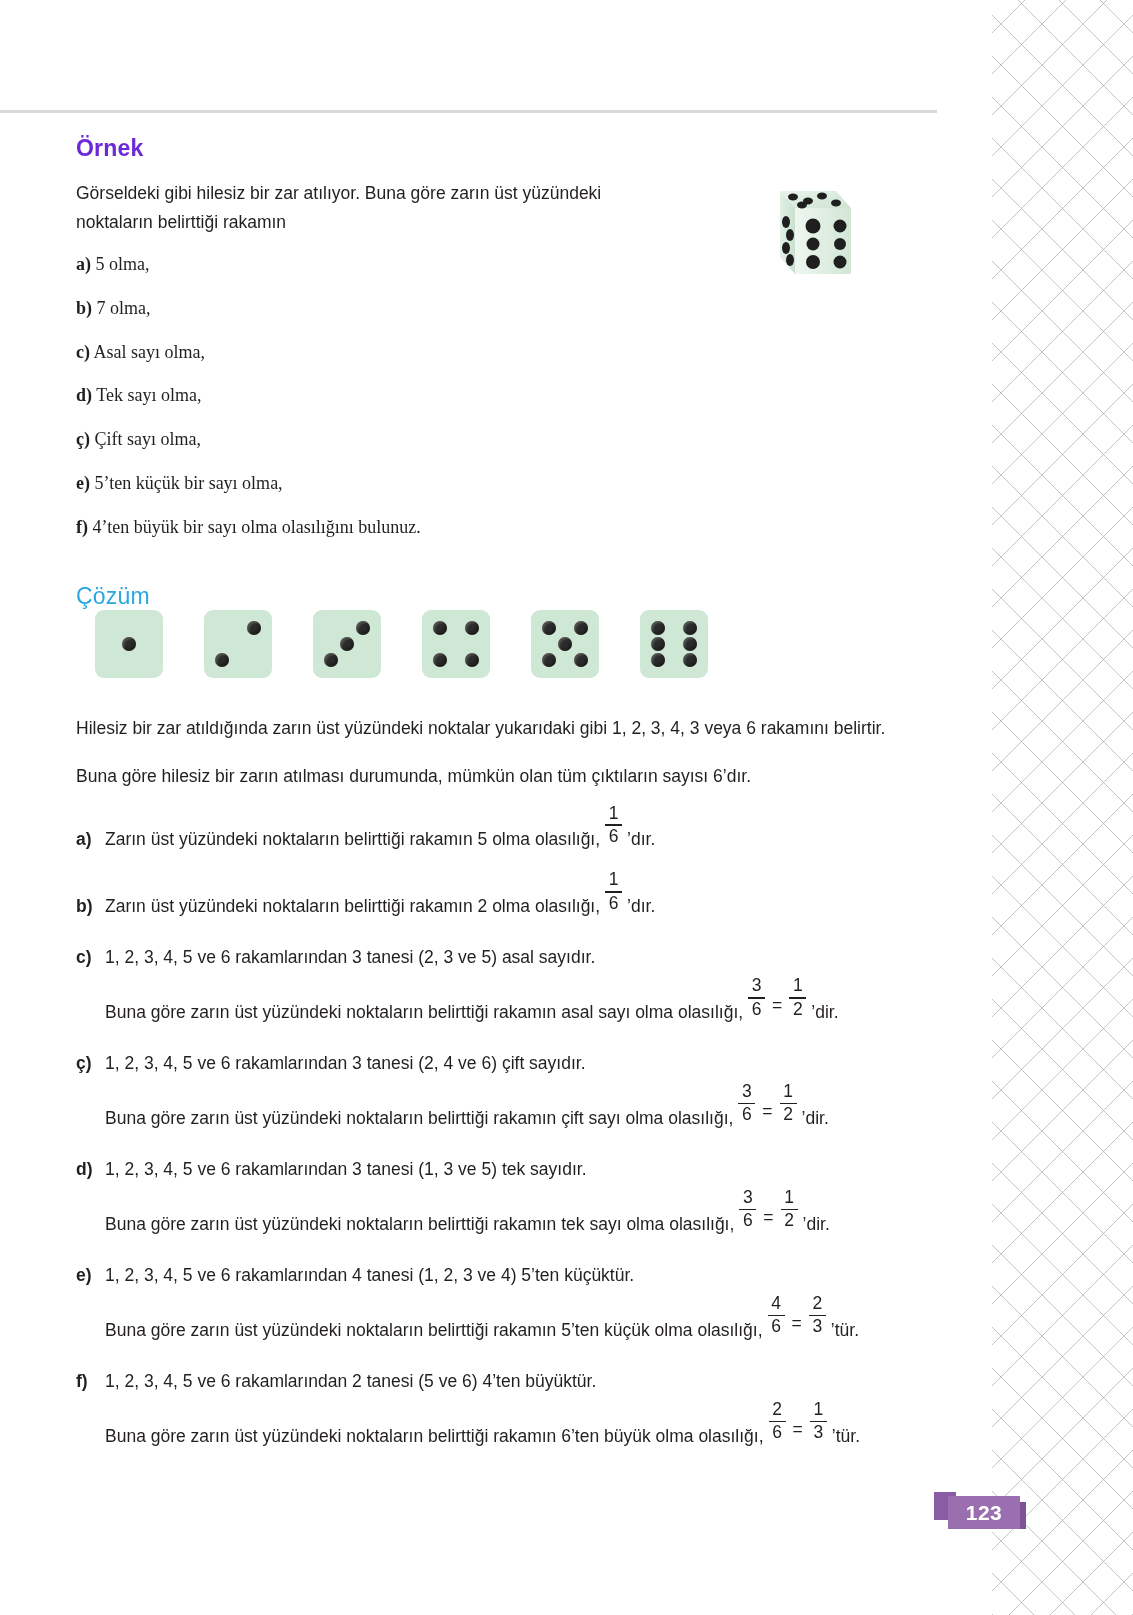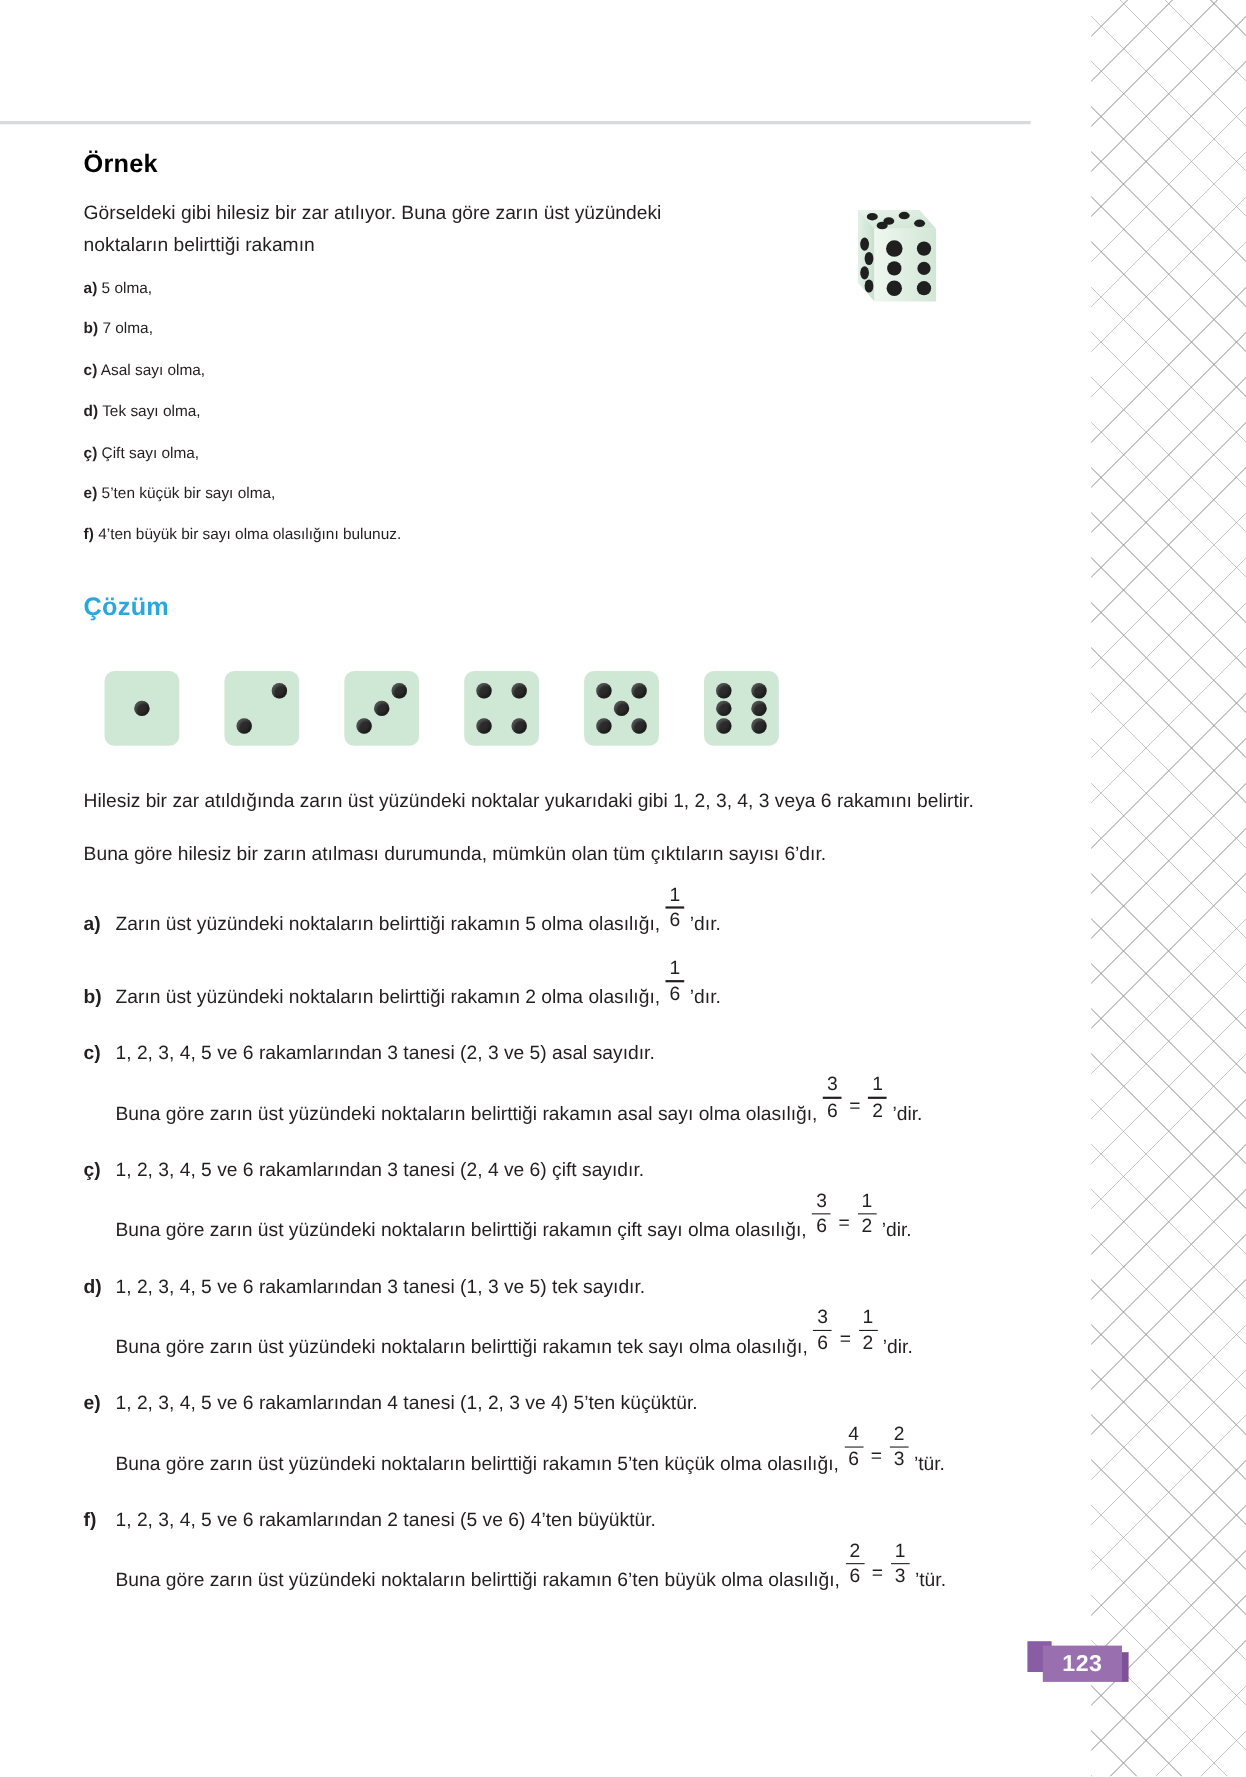--- a/index.html
+++ b/index.html
@@ -42,46 +42,47 @@
     position: absolute;
     top: 0; left: 0;
     width: 992px;
     height: 1615px;
     padding: 136px 40px 0 76px;
   }
 
   .heading-ornek {
     font-size: 23px;
     font-weight: bold;
-    color: #000000;
+    color: #6d28d9;
     letter-spacing: 0.2px;
     margin: 0 0 18px 0;
     line-height: 1.1;
   }
   .heading-cozum {
     font-size: 23px;
-    font-weight: bold;
+    font-weight: normal;
     color: #29a8e0;
     letter-spacing: 0.2px;
     margin: 42px 0 0 0;
     line-height: 1.1;
   }
 
   .intro {
     font-size: 17.5px;
     line-height: 1.62;
     max-width: 600px;
     margin: 0 0 14px 0;
   }
 
   .opt-list { margin: 0; }
   .opt {
-    font-size: 14px;
+    font-size: 18px;
     line-height: 1.6;
     margin: 0 0 15px 0;
+    font-family: Liberation Serif, serif;
   }
   .opt b { font-weight: bold; }
 
   
   .die3d {
     position: absolute;
     left: 752px;
     top: 186px;
     width: 104px;
     height: 100px;

